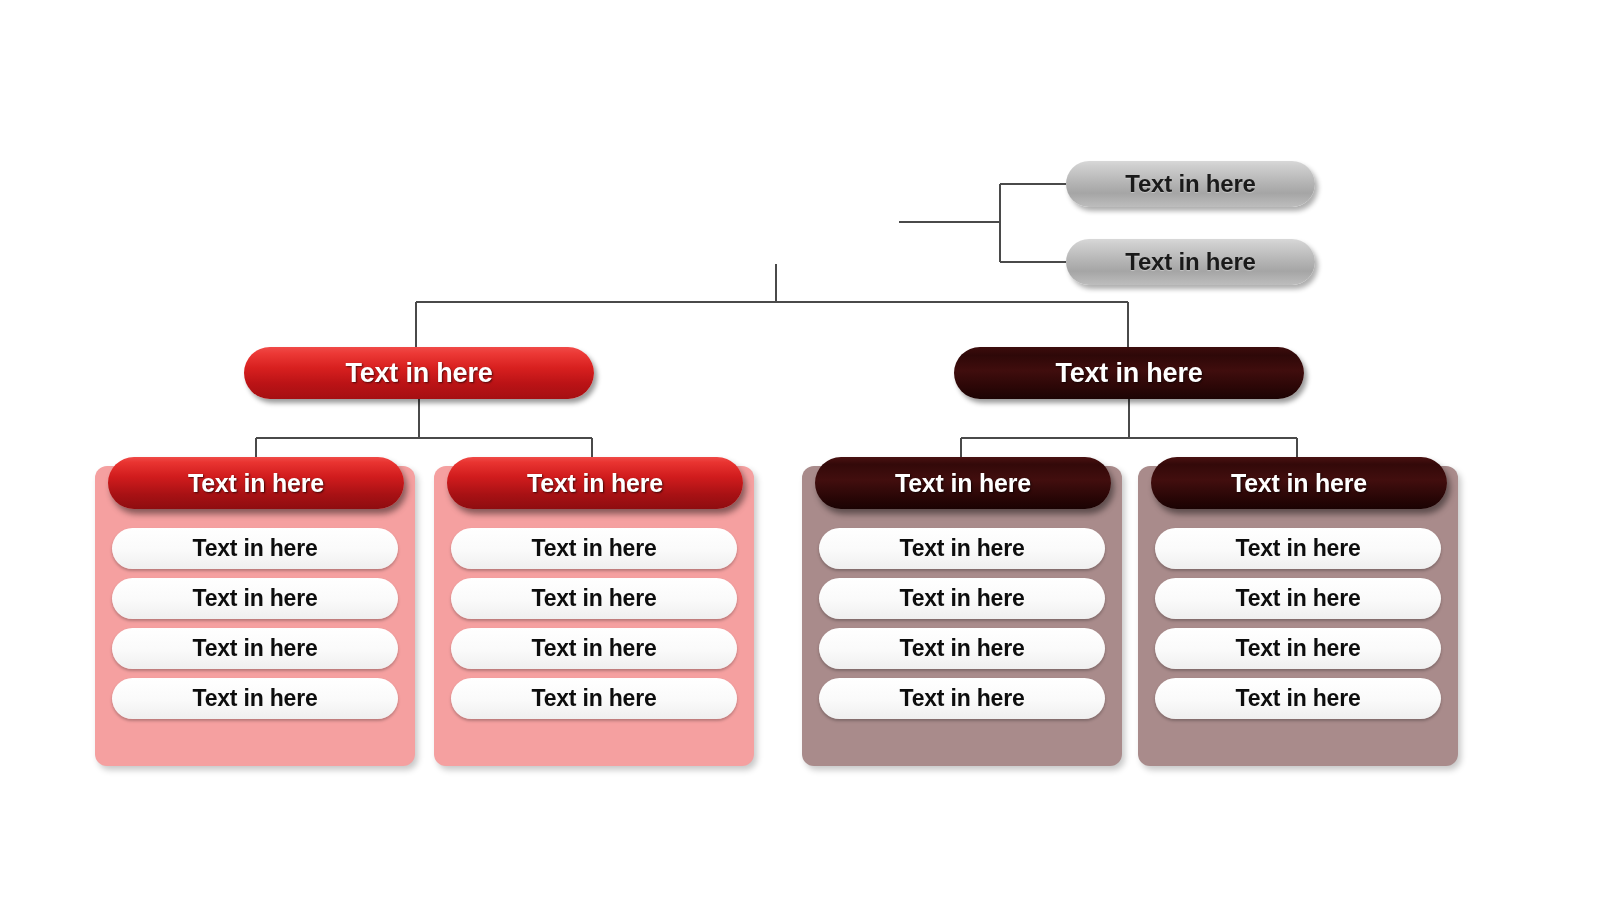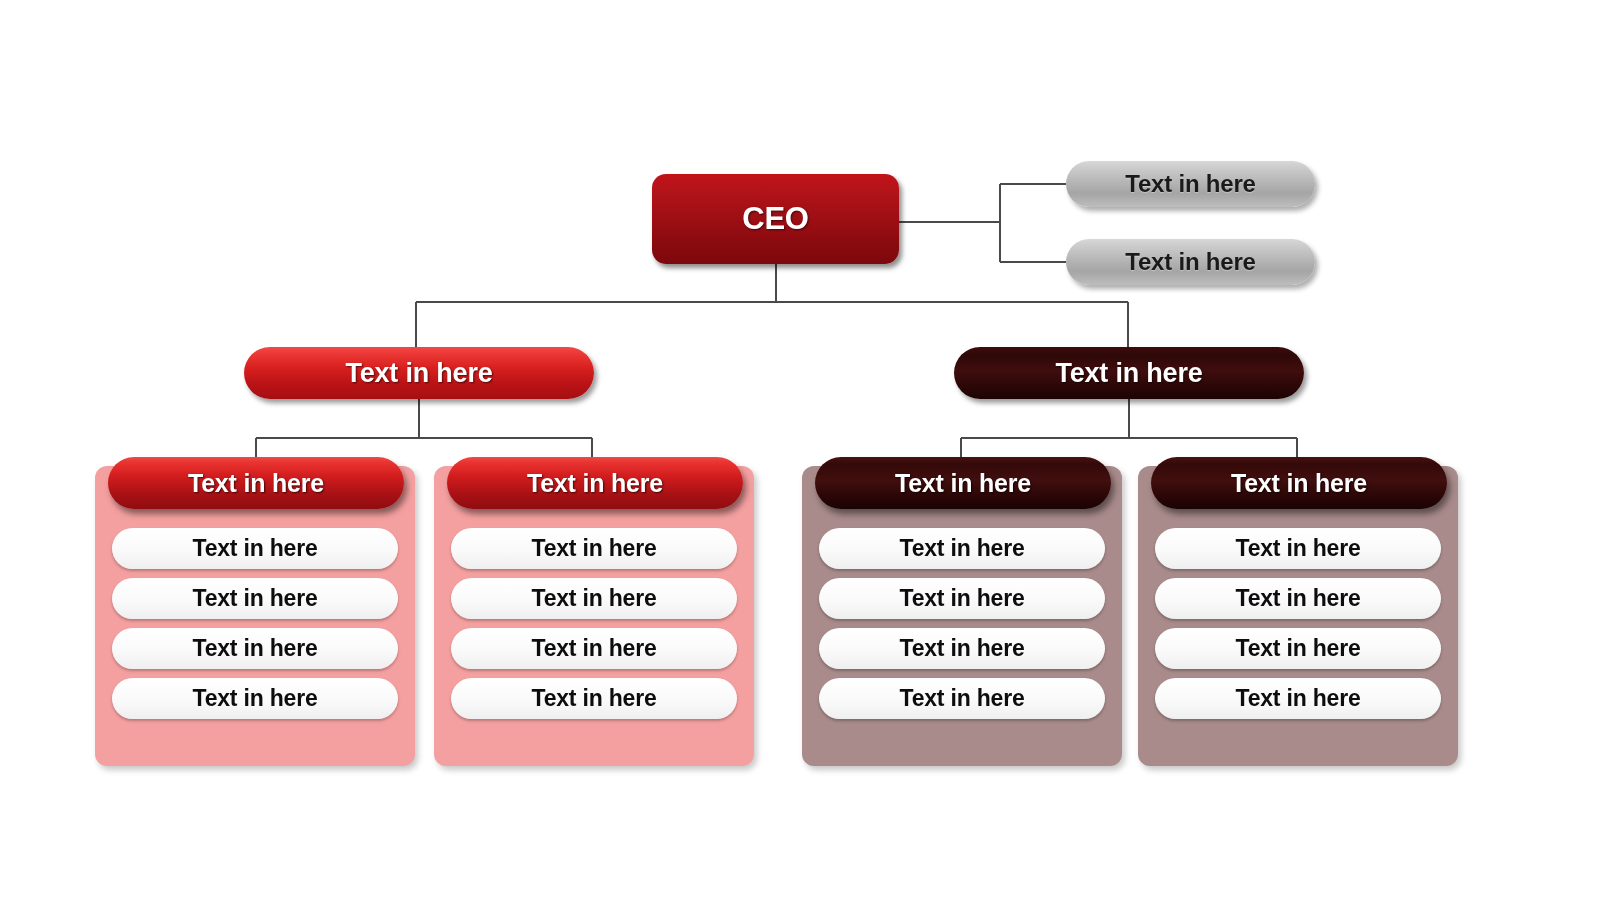--- a/index.html
+++ b/index.html
@@ -233,23 +233,20 @@
       <path d="M 256 438 L 256 470"></path>
       <path d="M 592 438 L 592 470"></path>
 
       <path d="M 1129 399 L 1129 438"></path>
       <path d="M 961 438 L 1297 438"></path>
       <path d="M 961 438 L 961 470"></path>
       <path d="M 1297 438 L 1297 470"></path>
     </g>
   </svg>
 
-  <div class="ceo-node">
-    <span class="node-label">CEO</span>
-  </div>
 
   <div class="staff-node" id="staff-0">
     <span class="node-label">Text in here</span>
   </div>
   <div class="staff-node" id="staff-1">
     <span class="node-label">Text in here</span>
   </div>
 
   <div class="division-node red" id="division-0">
     <span class="node-label">Text in here</span>

